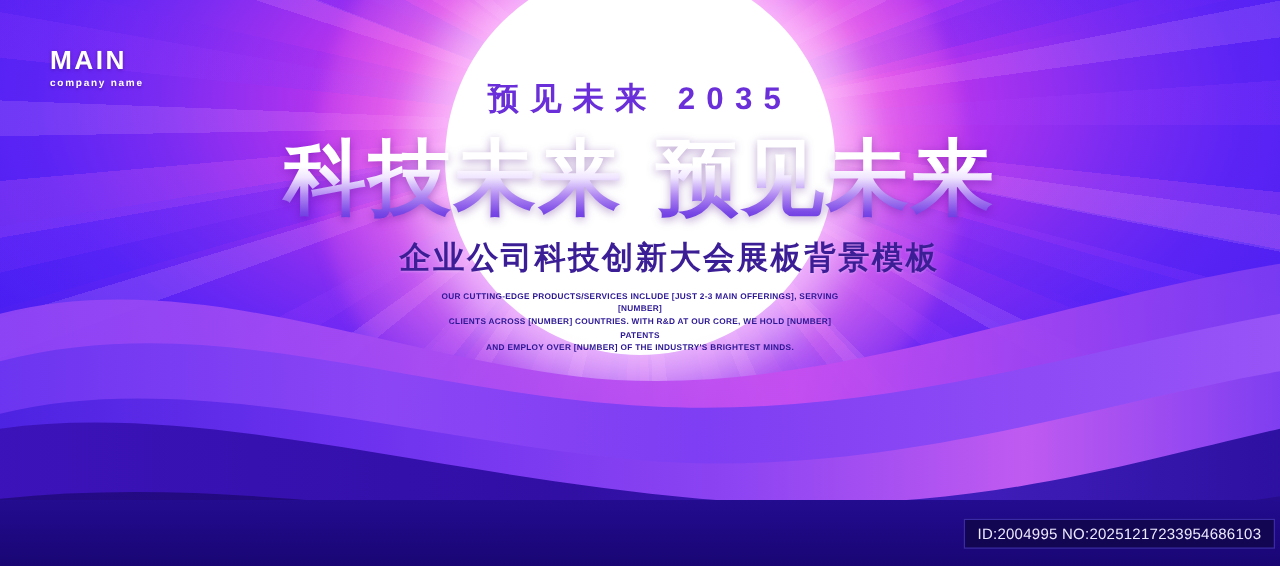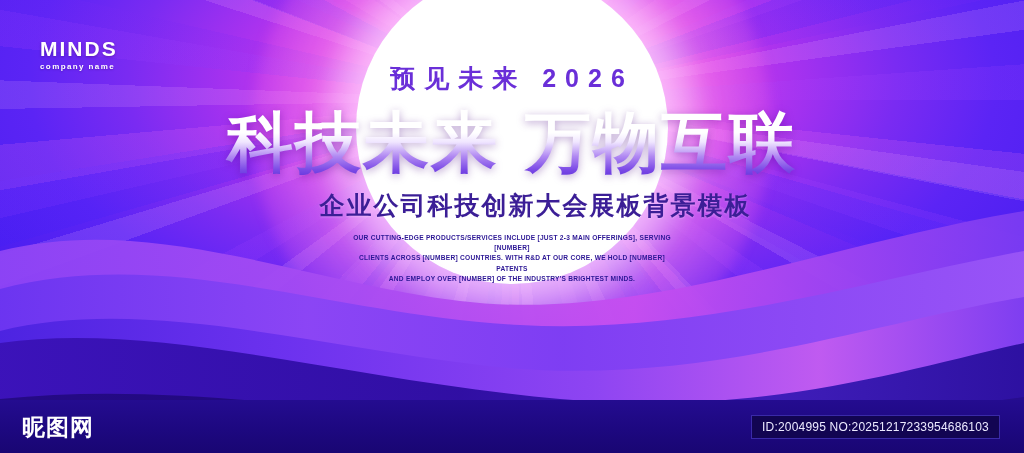--- a/index.html
+++ b/index.html
@@ -127,21 +127,21 @@
     position:absolute; left:22px; top:50%; transform:translateY(-50%);
     display:flex; align-items:baseline; gap:10px;
   }
   .footer-brand .cn {
     color:#ffffff; font-size:23px; font-weight:bold; letter-spacing:1px;
   }
   .footer-brand .url {
     color:#ffffff; font-size:20px; font-weight:bold; letter-spacing:.5px;
   }
   .footer-id {
-    position:absolute; right:24px; top:50%; transform:translateY(-50%);
+    position:absolute; right:4px; top:50%; transform:translateY(-50%);
     background:#120552; border:1px solid #3a2aa8;
     color:#eceaff; font-size:12px; padding:4px 10px; letter-spacing:.2px;
   }
 </style>
 </head>
 <body>
 
 <div id="poster">
 
   <div class="rays"></div>
@@ -188,38 +188,37 @@
 
       <path d="M0,58 C150,20 300,88 460,108 C640,130 820,52 1024,18 L1024,260 L0,260 Z" fill="url(#wA)" opacity=".95"></path>
       <path d="M0,96 C170,52 330,122 520,132 C700,142 870,86 1024,58 L1024,260 L0,260 Z" fill="url(#wB)" opacity=".95"></path>
       <path d="M0,138 C140,104 300,150 480,172 C690,198 870,130 1024,104 L1024,260 L0,260 Z" fill="url(#wC)" opacity=".92"></path>
       <path d="M0,150 C160,128 340,186 560,206 C760,224 900,178 1024,150 L1024,260 L0,260 Z" fill="url(#wD)" opacity=".96"></path>
       <path d="M0,206 C190,186 380,228 600,238 C790,246 910,220 1024,204 L1024,260 L0,260 Z" fill="url(#wE)"></path>
     </svg>
   </div>
 
   <div class="logo">
-    <div class="mark">MINDS</div>
+    <div class="mark">MAIN</div>
     <div class="sub">company name</div>
   </div>
 
   <div class="content">
-    <div class="eyebrow">预见未来 2026</div>
-
-    <div class="headline"><span>科技未来</span><span class="gap"></span><span>万物互联</span></div>
+    <div class="eyebrow">预见未来 2035</div>
+
+    <div class="headline"><span>科技未来</span><span class="gap"></span><span>预见未来</span></div>
 
     <div class="subhead">企业公司科技创新大会展板背景模板</div>
 
     <div class="blurb">
       <div>OUR CUTTING-EDGE PRODUCTS/SERVICES INCLUDE [JUST 2-3 MAIN OFFERINGS], SERVING [NUMBER]</div>
       <div>CLIENTS ACROSS [NUMBER] COUNTRIES. WITH R&amp;D AT OUR CORE, WE HOLD [NUMBER] PATENTS</div>
       <div>AND EMPLOY OVER [NUMBER] OF THE INDUSTRY'S BRIGHTEST MINDS.</div>
     </div>
   </div>
 
   <div class="footer">
     <div class="footer-brand">
-      <span class="cn">昵图网</span>
     </div>
     <div class="footer-id">ID:2004995 NO:20251217233954686103</div>
   </div>
 
 </div>
 
 </body></html>

